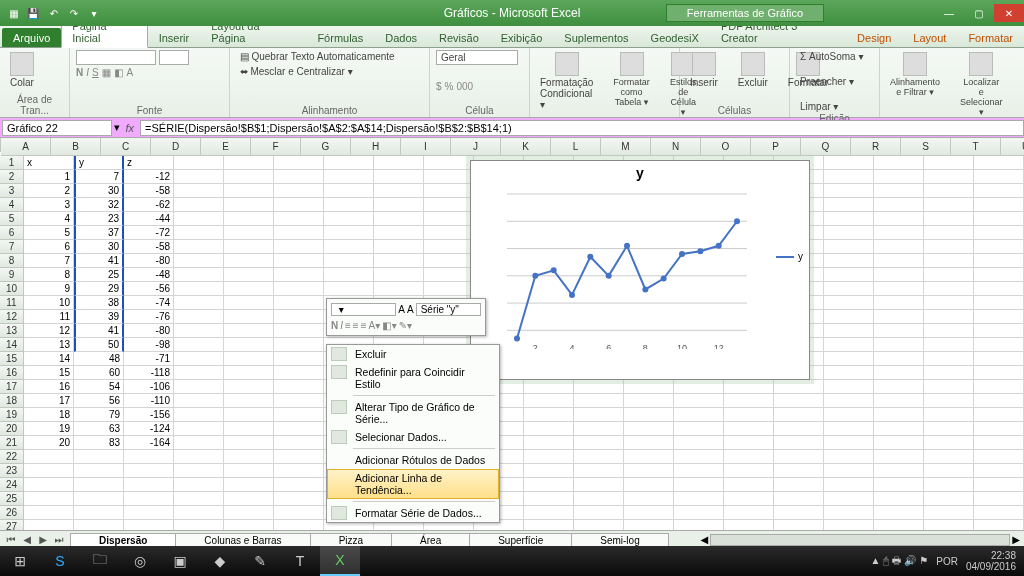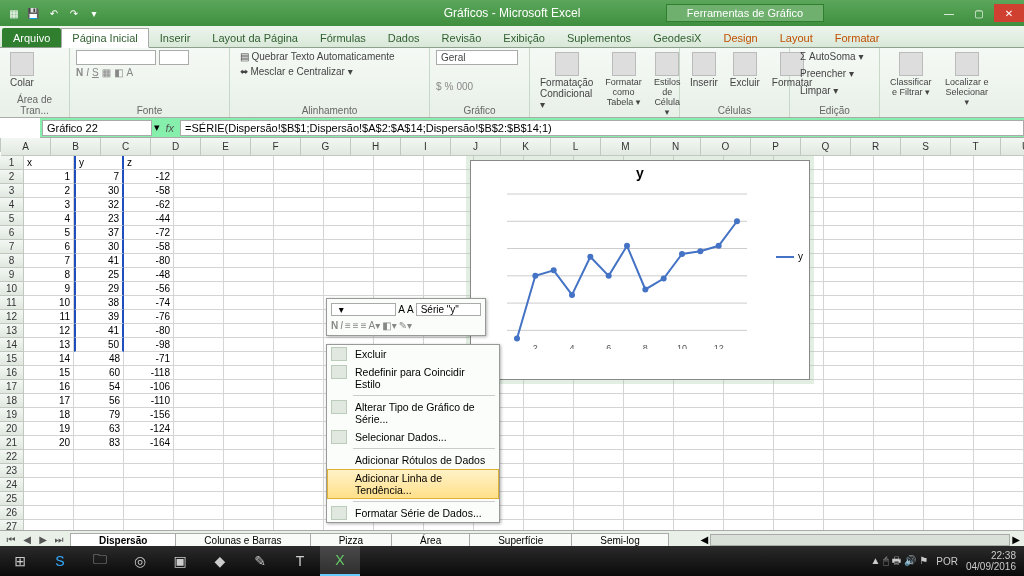--- a/index.html
+++ b/index.html
@@ -12,27 +12,27 @@
 .titlebar .winbtns { position:absolute; right:0; display:flex; }
 .titlebar .winbtns div { width:30px; height:18px; display:flex; align-items:center; justify-content:center; font-size:10px; }
 .titlebar .winbtns .close { background:#d04030; }
 .tabs { height:22px; background:linear-gradient(#eef5ee,#d8e8d8); display:flex; align-items:flex-end; padding-left:2px; border-bottom:1px solid #8fa08f; }
 .tabs .tab { padding:3px 10px; font-size:11px; color:#2f5f2f; cursor:pointer; border:1px solid transparent; border-bottom:none; }
 .tabs .tab.arquivo { background:#2f7f2f; color:#fff; border-radius:2px 2px 0 0; }
 .tabs .tab.active { background:#fff; border:1px solid #aaa; border-bottom:1px solid #fff; margin-bottom:-1px; }
 .tabs .tab.orange { color:#c05000; }
 .ribbon { height:70px; background:linear-gradient(#f5f9f5,#e8f0e8); border-bottom:1px solid #aaa; display:flex; font-size:10px; color:#444; }
 .rgroup { border-right:1px solid #c8d8c8; padding:2px 6px 0 6px; display:flex; flex-direction:column; justify-content:space-between; }
-.rgroup .body { flex:1; display:flex; gap:4px; align-items:flex-start; }
+.rgroup .body { flex:1; display:flex; gap:12px; align-items:flex-start; }
 .rgroup .label { text-align:center; font-size:10px; color:#666; padding-bottom:1px; }
 .bigbtn { display:flex; flex-direction:column; align-items:center; gap:1px; padding:2px 4px; }
 .bigbtn .ico { width:24px; height:24px; background:#ddd; border:1px solid #bbb; }
 .smallbtn { padding:1px 4px; font-size:10px; display:flex; align-items:center; gap:2px; }
 .fcombo { border:1px solid #aaa; background:#fff; padding:1px 4px; font-size:10px; display:inline-block; }
-.namebox-row { height:20px; background:#86efac; border-bottom:1px solid #aaa; display:flex; align-items:center;margin-left:40px; }
+.namebox-row { height:20px; background:#f0abfc; border-bottom:1px solid #aaa; display:flex; align-items:center; }
 .namebox { width:110px; border:1px solid #aaa; background:#fff; padding:1px 4px; font-size:11px; margin:0 2px; }
 .fx { padding:0 6px; font-style:italic; color:#555; }
 .formula { flex:1; border:1px solid #aaa; background:#fff; padding:1px 4px; font-size:11px; }
 .sheet-area { position:relative; height:392px; overflow:hidden; }
 .colheads { display:flex; height:18px; }
 .rowhead,.colhead { background:linear-gradient(#f3f7f3,#e0e8e0); border-right:1px solid #c0c8c0; border-bottom:1px solid #c0c8c0; display:flex; align-items:center; justify-content:center; font-size:10px; color:#333; }
 .corner { width:24px; }
 .colhead { width:50px; }
 .gridrows { display:flex; }
 .rownums { display:flex; flex-direction:column; }
@@ -97,20 +97,21 @@
   <div class="tab arquivo">Arquivo</div>
   <div class="tab active">Página Inicial</div>
   <div class="tab">Inserir</div>
   <div class="tab">Layout da Página</div>
   <div class="tab">Fórmulas</div>
   <div class="tab">Dados</div>
   <div class="tab">Revisão</div>
   <div class="tab">Exibição</div>
   <div class="tab">Suplementos</div>
   <div class="tab">GeodesiX</div>
+  <div class="tab">PDF Architect 3 Creator</div>
   <div class="tab orange">Design</div>
   <div class="tab orange">Layout</div>
   <div class="tab orange">Formatar</div>
 </div>
 
 <div class="ribbon">
   <div class="rgroup" style="width:70px">
     <div class="body">
         <div class="bigbtn">
           <div class="ico"></div>
@@ -148,21 +149,21 @@
   </div>
   <div class="rgroup" style="width:100px">
     <div class="body" style="flex-direction:column;gap:16px">
       <span class="fcombo" style="width:82px">Geral</span>
       <div style="display:flex;gap:3px;color:#888">
         <span>$</span>
         <span>%</span>
         <span>000</span>
       </div>
     </div>
-    <div class="label">Gráfico</div>
+    <div class="label">Célula</div>
   </div>
   <div class="rgroup" style="width:150px">
     <div class="body">
       <div class="bigbtn">
           <div class="ico"></div>
           <span style="font-size:10px;text-align:left">Formatação Condicional ▾</span>
         </div>
       <div class="bigbtn">
           <div class="ico"></div>
           <span style="font-size:9px;text-align:center">Formatar como Tabela ▾</span>
@@ -196,21 +197,21 @@
       <div class="smallbtn">Σ AutoSoma ▾</div>
       <div class="smallbtn">Preencher ▾</div>
       <div class="smallbtn">Limpar ▾</div>
     </div>
     <div class="label">Edição</div>
   </div>
   <div class="rgroup" style="width:120px;border-right:none">
     <div class="body">
       <div class="bigbtn">
           <div class="ico"></div>
-          <span style="font-size:9px;text-align:center">Classificar e Filtrar ▾</span>
+          <span style="font-size:9px;text-align:center">Alinhamento e Filtrar ▾</span>
         </div>
       <div class="bigbtn">
           <div class="ico"></div>
           <span style="font-size:9px;text-align:center">Localizar e Selecionar ▾</span>
         </div>
     </div>
     <div class="label"></div>
   </div>
 </div>
 

